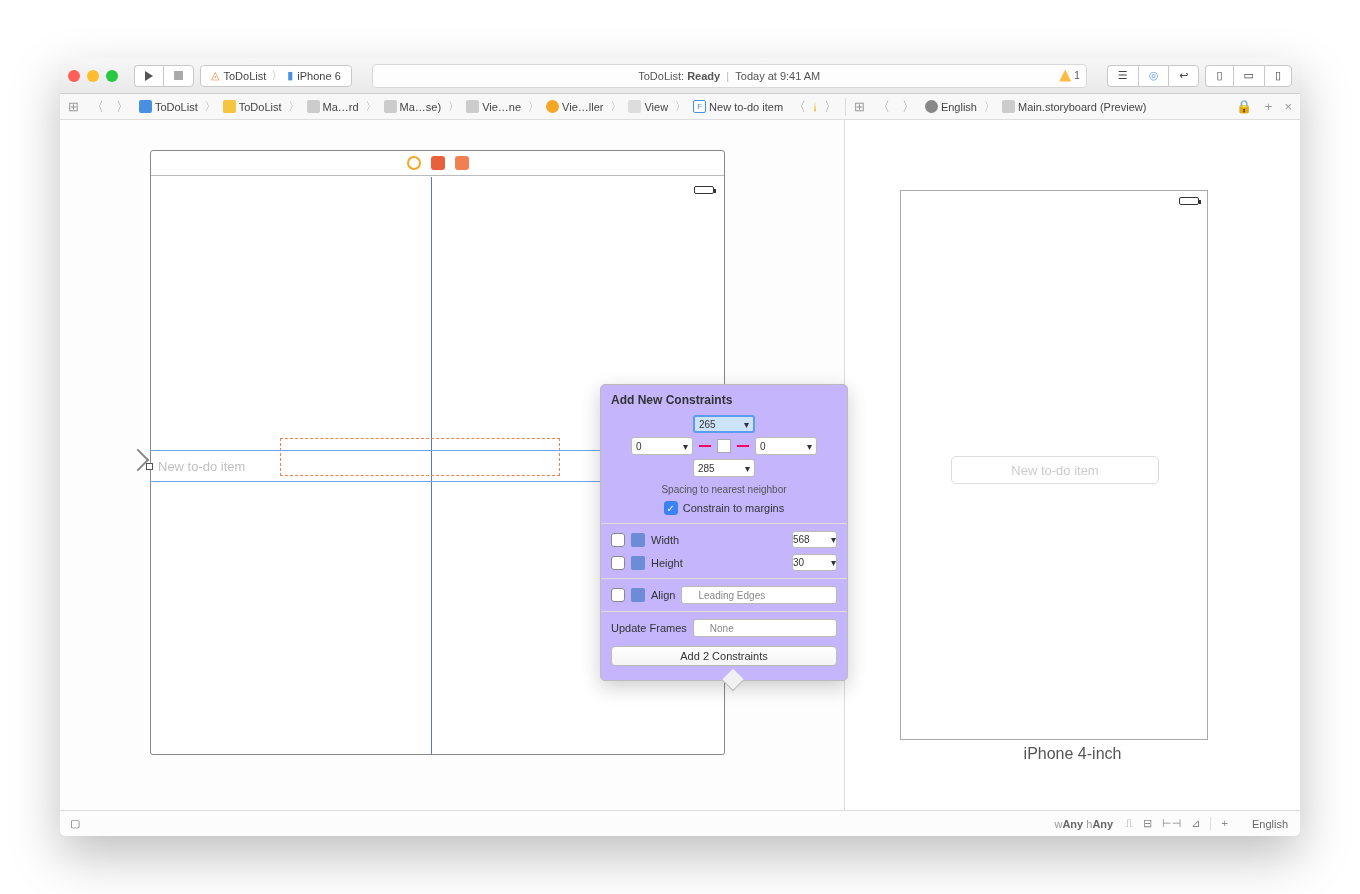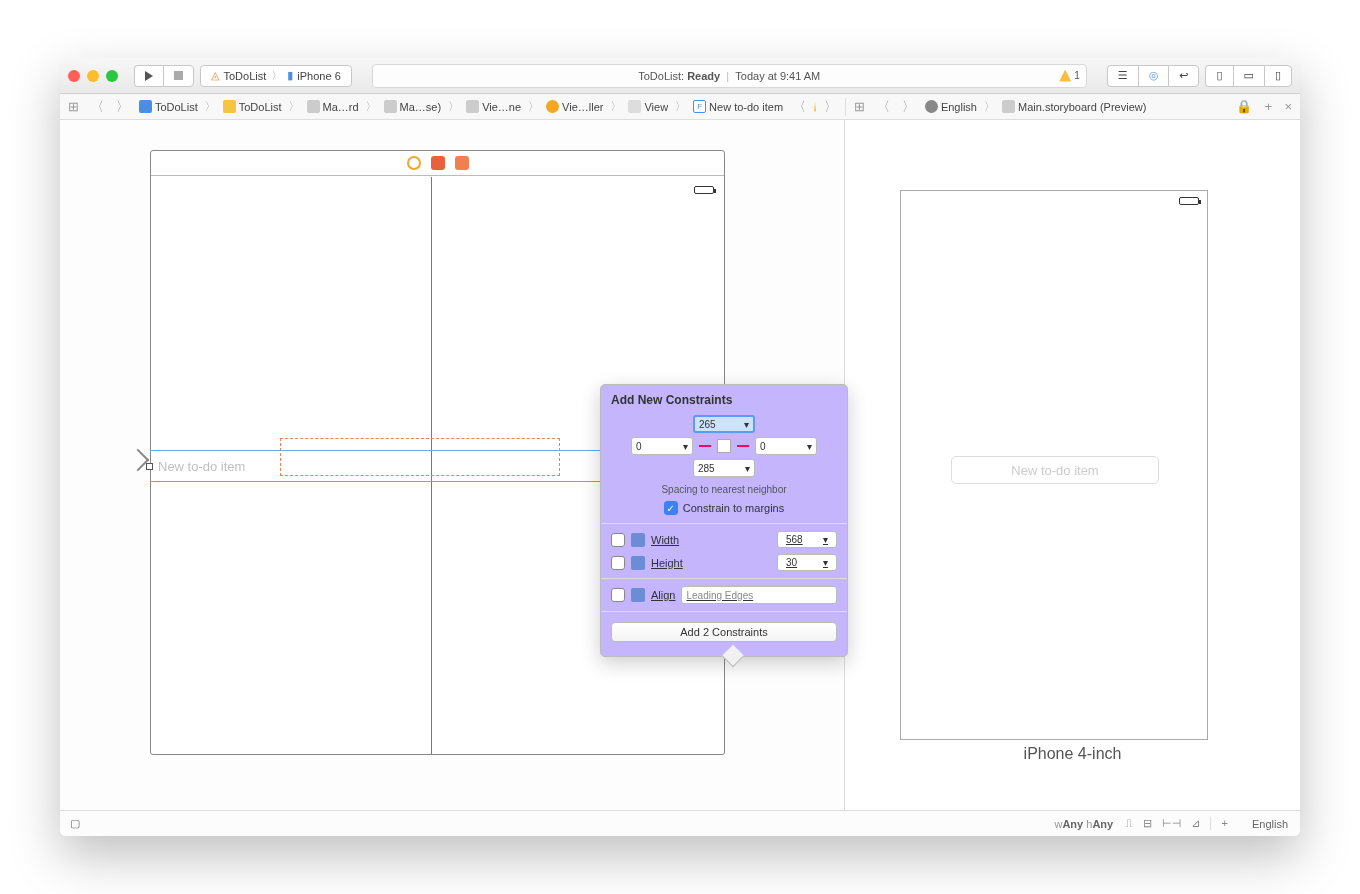--- a/index.html
+++ b/index.html
@@ -50,24 +50,24 @@
   .ft-r{padding:0 12px;}
   .popover{position:absolute; left:540px; top:326px; width:248px; background:#c4b5fd; border:1px solid #bbb; border-radius:5px; box-shadow:0 6px 20px rgba(0,0,0,0.2); font-size:11px; color:#333;}
   .po-title{font-weight:bold; padding:8px 10px 4px; font-size:12px;}
   .po-spacing{padding:4px 0 8px; display:flex; flex-direction:column; align-items:center; gap:4px;}
   .sp-row{display:flex; align-items:center; gap:4px;}
   .sp-f{width:62px; height:18px; border:1px solid #bbb; border-radius:3px; background:#fff; font-size:10px; padding:0 4px; display:flex; align-items:center;}
   .sp-f.sel{border:2px solid #5b9bf2; background:#cde2fb;}
   .strut{width:12px; height:2px; background:#f06; margin:0 2px;}
   .cbox{width:14px;height:14px; border:1px solid #888; border-radius:3px; display:inline-flex; align-items:center; justify-content:center; background:#fff;}
   .cbox.ck{background:#3b82f6; border-color:#3b82f6; color:#fff; font-size:10px;}
-  .po-row{display:flex; align-items:center; padding:3px 10px; gap:6px;text-decoration:underline;}
+  .po-row{display:flex; align-items:center; padding:3px 10px; gap:6px;}
   .po-sect{border-top:1px solid #ddd; padding:4px 0;}
-  .num-f{width:60px; height:17px; border:1px solid #bbb; border-radius:3px; background:#fff; font-size:10px; padding:0 8px; margin-left:auto; display:flex; align-items:center;}
-  .sel-f{flex:1; height:18px; border:1px solid #bbb; border-radius:3px; background:#fff; font-size:10px; padding:0 4px; display:flex; align-items:center; color:#888;}
+  .num-f{width:45px; height:17px; border:1px solid #bbb; border-radius:3px; background:#fff; font-size:10px; padding:0 0; margin-left:auto; display:flex; align-items:center;}
+  .sel-f{flex:1; height:18px; border:1px solid #bbb; border-radius:3px; background:#fff; font-size:10px; padding:0 16px; display:flex; align-items:center; color:#888;}
   .po-btn{margin:6px 10px 10px; height:20px; border:1px solid #bbb; border-radius:4px; background:linear-gradient(#fff,#f4f4f4); display:flex; align-items:center; justify-content:center; font-size:11px;}
   .po-tail{position:absolute; bottom:-8px; left:124px; width:16px; height:16px; background:#f1f1f1; border-right:1px solid #bbb; border-bottom:1px solid #bbb; transform:rotate(45deg);}
   .sm-ico{width:14px;height:14px;background:#6c8cd5;border-radius:2px;}
   .chev{color:#999; font-size:13px; padding:0 4px;}
   .play{width:0;height:0;border-left:8px solid #555;border-top:5px solid transparent;border-bottom:5px solid transparent;}
   .stop{width:9px;height:9px;background:#aaa;}
 </style>
 </head>
 <body>
 
@@ -283,20 +283,26 @@
       <div class="po-row">
           <span class="cbox"></span>
           <span class="sm-ico"></span>
           <span>Align</span>
           <div class="sel-f">
             <span>Leading Edges</span>
           </div>
         </div>
     </div>
     <div class="po-sect">
+      <div class="po-row">
+          <span>Update Frames</span>
+          <div class="sel-f">
+            <span>None</span>
+          </div>
+        </div>
       <div class="po-btn">
           <span>Add 2 Constraints</span>
         </div>
     </div>
     <div class="po-tail"></div>
   </div>
 
 </div>
 
 </body></html>

